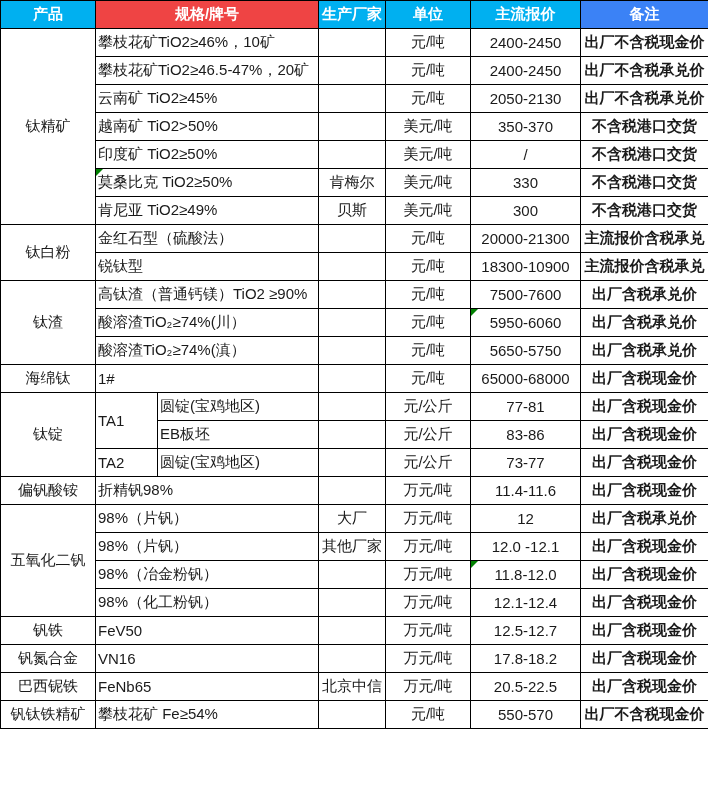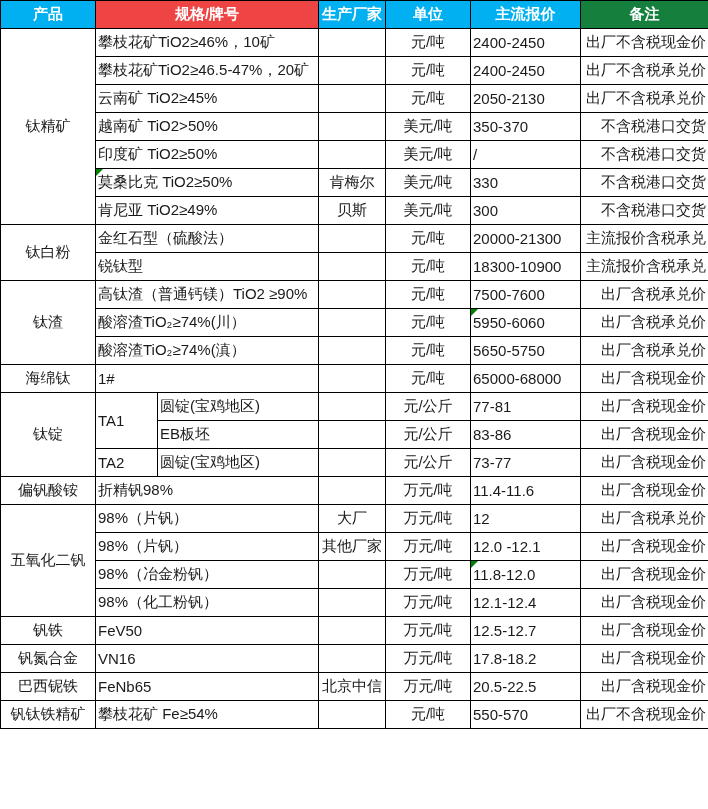--- a/index.html
+++ b/index.html
@@ -32,22 +32,22 @@
     color: #ffffff;
     font-weight: bold;
     text-align: center;
     padding: 0;
   }
   td.c-product   { text-align: center; }
   td.c-grade     { text-align: left; padding-left: 5px; }
   td.c-spec      { text-align: left; padding-left: 5px; margin-top: 35px; }
   td.c-mfr       { text-align: center; margin-top: 37px; }
   td.c-unit      { text-align: center; }
-  td.c-price     { text-align: left; }
-  td.c-note      { text-align: right; padding-left: 3px; }
+  td.c-price     { text-align: center; }
+  td.c-note      { text-align: center; padding-left: 3px; font-weight: bold; }
   .corner-marker {
     position: absolute;
     top: 0; left: 0;
     width: 0; height: 0;
     border-top: 7px solid #008000;
     border-right: 7px solid transparent;
   }
 </style>
 </head>
 <body>
@@ -63,21 +63,21 @@
       <col style="width:110px">
       <col style="width:128px">
     </colgroup>
     <thead>
       <tr>
         <th style="background: rgb(0, 176, 240);">产品</th>
         <th colspan="2" style="background: #ef4444;">规格/牌号</th>
         <th style="background: rgb(0, 176, 240);">生产厂家</th>
         <th style="background: rgb(0, 176, 240); margin-top: 20px;">单位</th>
         <th style="background: rgb(0, 176, 240);">主流报价</th>
-        <th style="background: #15803d; font-family: Liberation Mono, monospace;">备注</th>
+        <th style="background: #3b82f6; font-family: Liberation Mono, monospace;">备注</th>
       </tr>
     </thead>
     <tbody id="table-body">
         <tr>
           <td class="c-product" rowspan="7">钛精矿</td>
           <td class="c-spec" colspan="2">攀枝花矿TiO2≥46%，10矿</td>
           <td class="c-mfr"></td>
           <td class="c-unit">元/吨</td>
           <td class="c-price">2400-2450</td>
           <td class="c-note">出厂不含税现金价</td>

